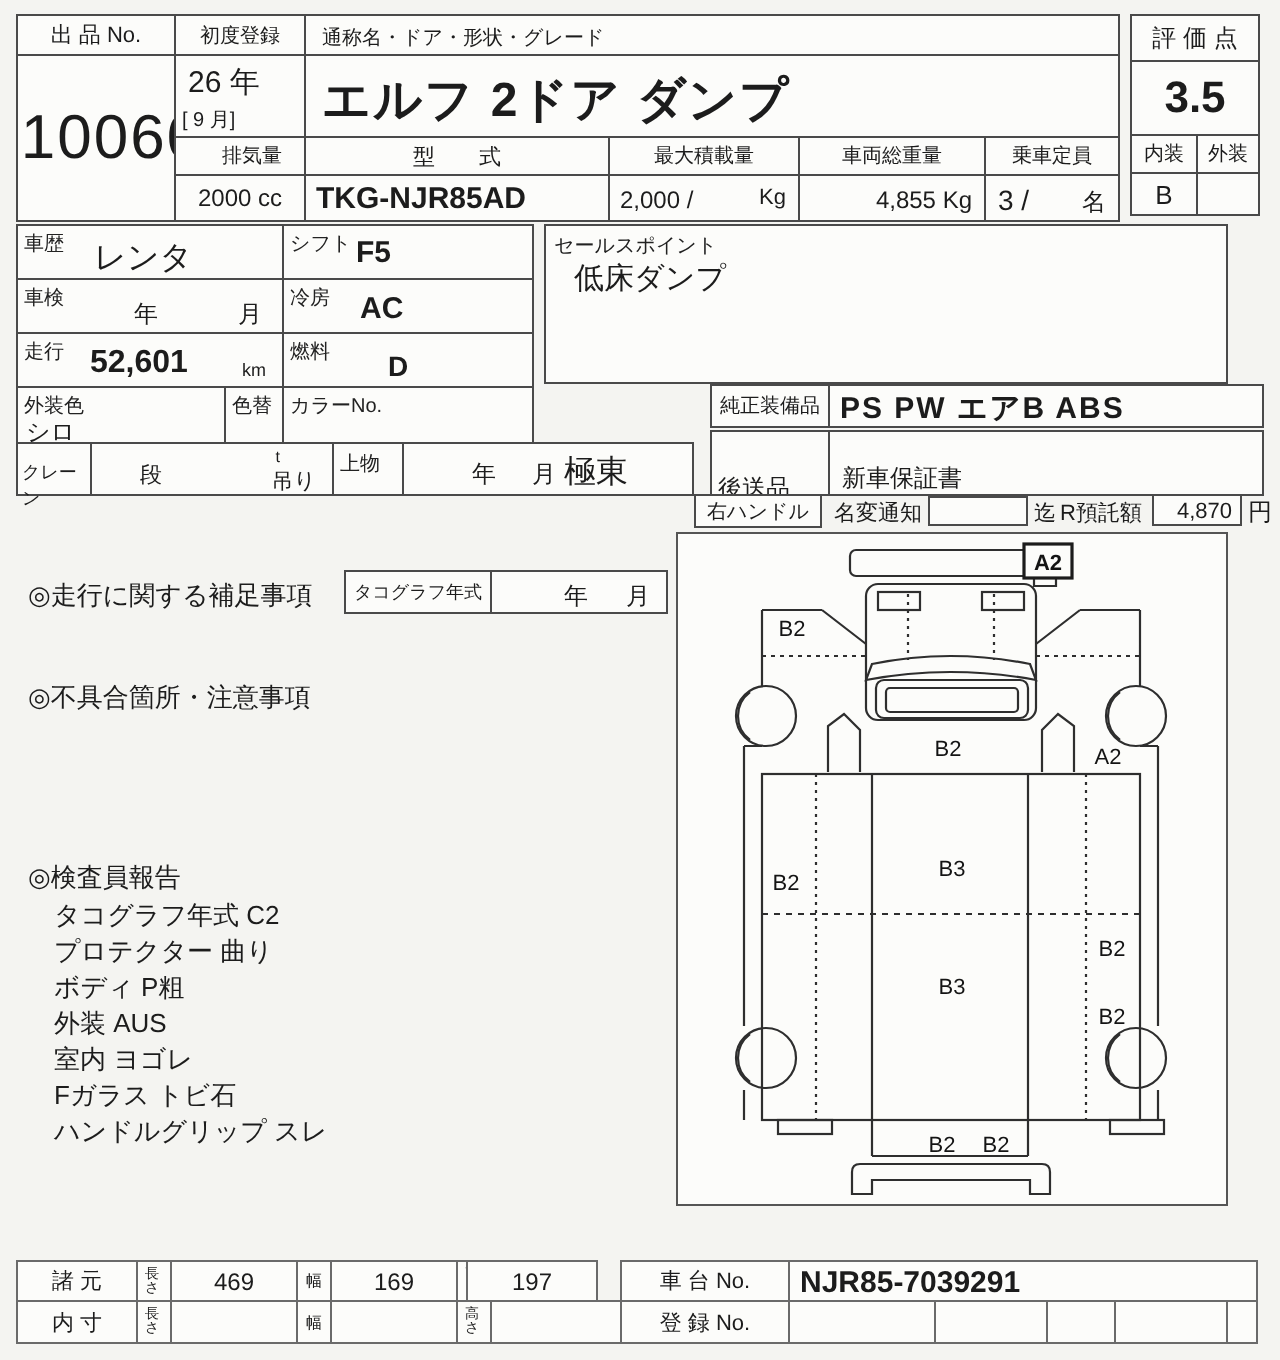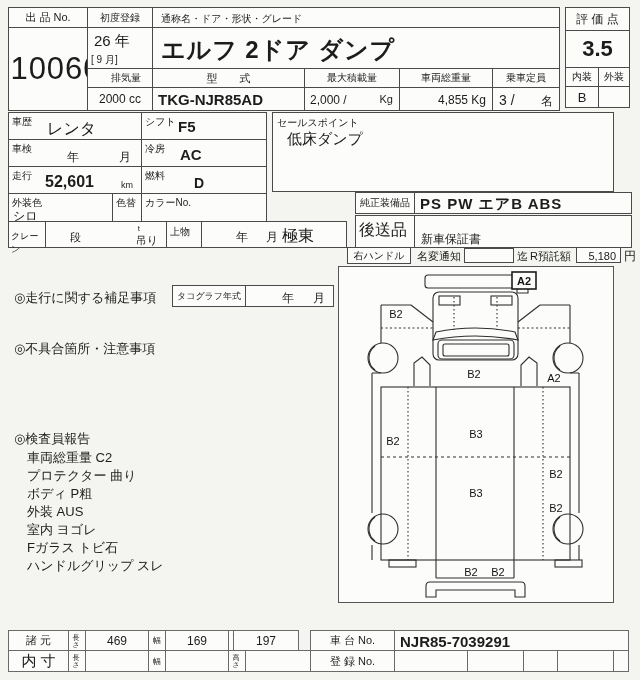--- a/index.html
+++ b/index.html
@@ -127,47 +127,47 @@
   <div class="t lbl" style="left:4px;top:3px">セールスポイント</div>
   <div class="t" style="left:14px;top:17px;font-size:15px">低床ダンプ</div>
 </div>
 
 <div class="c ctr" style="left:355px;top:192px;width:60px;height:22px;font-size:10px">純正装備品</div>
 <div class="c" style="left:414px;top:192px;width:218px;height:22px">
   <div class="t big" style="left:5px;top:2px;font-size:15px;letter-spacing:1px">PS PW エアB ABS</div>
 </div>
 
 <div class="c" style="left:355px;top:215px;width:60px;height:33px">
-  <div class="t" style="left:3px;top:4px;font-size:16px">後送品</div>
+  <div class="t" style="left:3px;top:20px;font-size:12px">後送品</div>
 </div>
 <div class="c" style="left:414px;top:215px;width:218px;height:33px">
   <div class="t" style="left:6px;top:15px;font-size:12px">新車保証書</div>
 </div>
 
 <div class="c ctr" style="left:347px;top:247px;width:64px;height:17px;font-size:10px">右ハンドル</div>
 <div class="t" style="left:417px;top:249px;font-size:11px">名変通知</div>
 <div class="c" style="left:464px;top:248px;width:50px;height:15px"></div>
 <div class="t" style="left:517px;top:249px;font-size:11px">迄</div>
 <div class="t" style="left:530px;top:249px;font-size:11px">R預託額</div>
 <div class="c" style="left:576px;top:247px;width:45px;height:16px">
-  <div class="t" style="right:4px;top:2px;font-size:11px">5,180</div>
+  <div class="t" style="right:4px;top:2px;font-size:11px">4,870</div>
 </div>
 <div class="t" style="left:624px;top:248px;font-size:12px">円</div>
 
 <div class="t" style="left:14px;top:289px;font-size:13px">◎走行に関する補足事項</div>
 <div class="c ctr" style="left:172px;top:285px;width:74px;height:22px;font-size:9px">タコグラフ年式</div>
 <div class="c" style="left:245px;top:285px;width:89px;height:22px">
   <div class="t" style="left:36px;top:4px;font-size:12px">年</div>
   <div class="t" style="right:8px;top:4px;font-size:12px">月</div>
 </div>
 
 <div class="t" style="left:14px;top:340px;font-size:13px">◎不具合箇所・注意事項</div>
 
 <div class="t" style="left:14px;top:430px;font-size:13px">◎検査員報告</div>
-<div class="t" style="left:27px;top:449px;font-size:13px">車両総重量 C2</div>
+<div class="t" style="left:27px;top:449px;font-size:13px">タコグラフ年式 C2</div>
 <div class="t" style="left:27px;top:467px;font-size:13px">プロテクター 曲り</div>
 <div class="t" style="left:27px;top:485px;font-size:13px">ボディ P粗</div>
 <div class="t" style="left:27px;top:503px;font-size:13px">外装 AUS</div>
 <div class="t" style="left:27px;top:521px;font-size:13px">室内 ヨゴレ</div>
 <div class="t" style="left:27px;top:539px;font-size:13px">Fガラス トビ石</div>
 <div class="t" style="left:27px;top:557px;font-size:13px">ハンドルグリップ スレ</div>
 
 <div class="c" style="left:338px;top:266px;width:276px;height:337px;border-width:1.5px;border-color:#555">
   <svg width="273" height="334" viewBox="0 0 273 334">
     <g fill="none" stroke="#2e2e2e" stroke-width="1.1">
@@ -241,21 +241,21 @@
 <div class="c ctr" style="left:165px;top:630px;width:64px;height:21px;font-size:12px;border-color:#6a6a6a">169</div>
 <div class="c ctr" style="left:228px;top:630px;width:18px;height:21px;border-color:#6a6a6a">
   <div class="vlbl">高さ</div>
 </div>
 <div class="c ctr" style="left:233px;top:630px;width:66px;height:21px;font-size:12px;border-color:#6a6a6a">197</div>
 <div class="c ctr" style="left:310px;top:630px;width:85px;height:21px;font-size:11px;border-color:#6a6a6a">車 台 No.</div>
 <div class="c" style="left:394px;top:630px;width:235px;height:21px;border-color:#6a6a6a">
   <div class="t big" style="left:5px;top:2px;font-size:15px">NJR85-7039291</div>
 </div>
 
-<div class="c ctr" style="left:8px;top:650px;width:61px;height:22px;font-size:15px;border-color:#6a6a6a">内 寸</div>
+<div class="c ctr" style="left:8px;top:650px;width:61px;height:22px;font-size:11px;border-color:#6a6a6a">内 寸</div>
 <div class="c ctr" style="left:68px;top:650px;width:18px;height:22px;border-color:#6a6a6a">
   <div class="vlbl">長さ</div>
 </div>
 <div class="c" style="left:85px;top:650px;width:64px;height:22px;border-color:#6a6a6a"></div>
 <div class="c ctr" style="left:148px;top:650px;width:18px;height:22px;font-size:8px;border-color:#6a6a6a">幅</div>
 <div class="c" style="left:165px;top:650px;width:64px;height:22px;border-color:#6a6a6a"></div>
 <div class="c ctr" style="left:228px;top:650px;width:18px;height:22px;border-color:#6a6a6a">
   <div class="vlbl">高さ</div>
 </div>
 <div class="c" style="left:245px;top:650px;width:66px;height:22px;border-color:#6a6a6a"></div>

